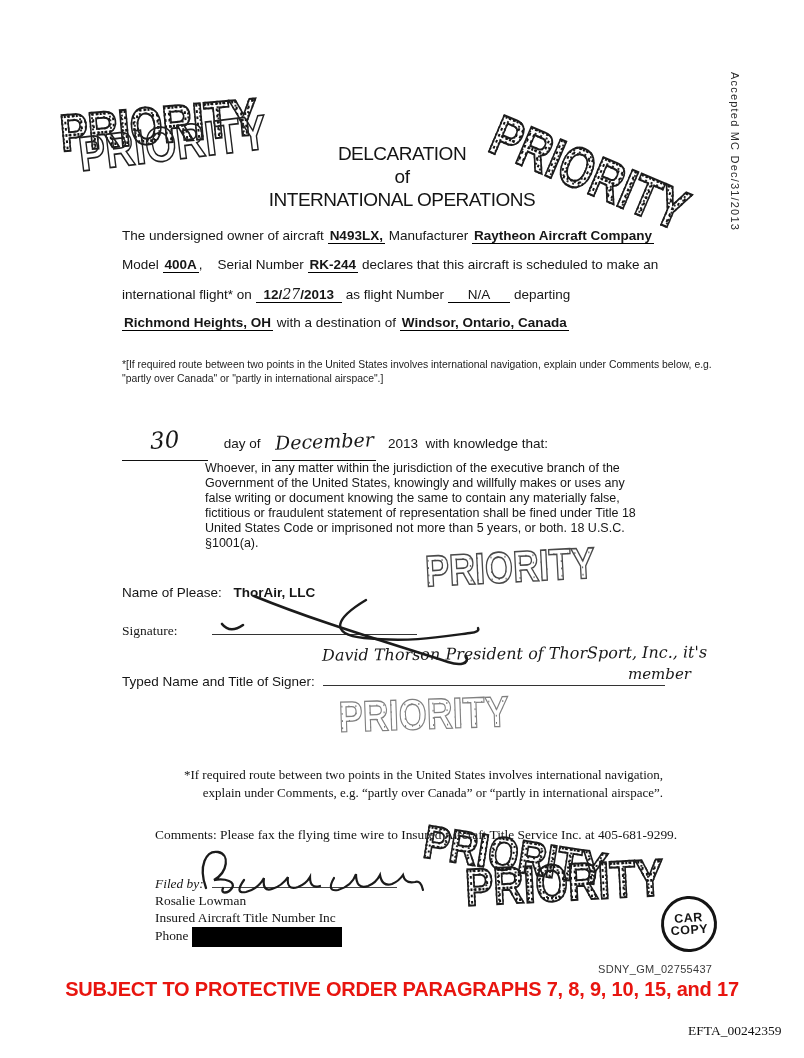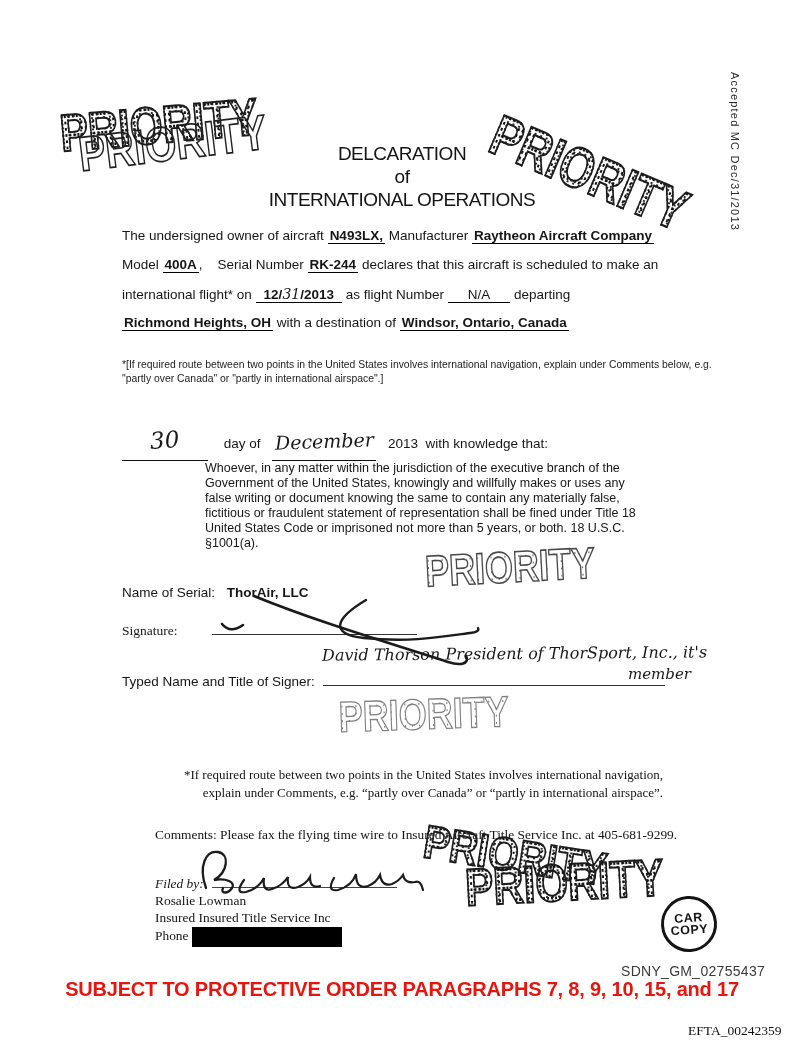--- a/index.html
+++ b/index.html
@@ -54,21 +54,21 @@
     display:flex; flex-direction:column; align-items:center; justify-content:center;
     font-weight:bold; font-size:12.5px; line-height:12.5px; letter-spacing:0.5px; color:#141414;
     transform:rotate(-4deg);
   }
 
   .sidenote {
     position:absolute; left:741px; top:72px; transform:rotate(90deg); transform-origin:0 0;
     font-size:11px; letter-spacing:1.2px; color:#2b2b2b; white-space:nowrap;
   }
 
-  .bates-top { position:absolute; left:598px; top:963px; font-size:14px; color:#3a3a3a; letter-spacing:0.3px;margin-left:23px; }
+  .bates-top { position:absolute; left:598px; top:963px; font-size:11px; color:#3a3a3a; letter-spacing:0.3px; }
   .redline { position:absolute; left:0; top:978px; width:100%; text-align:center;
     font-size:20px; font-weight:bold; letter-spacing:-0.2px; }
   .bates-bottom { position:absolute; left:688px; top:1023px; font-family:"Liberation Serif", serif;
     font-size:13.5px; color:#111; }
 
   svg.scrawl { position:absolute; overflow:visible; }
   svg.scrawl path { fill:none; stroke:#1b1b1b; stroke-linecap:round; }
 </style>
 </head>
 <body>
@@ -91,42 +91,42 @@
   </div>
 
   <div class="body-par" style="top:228px;">
     <div class="line29">
       <span>The undersigned owner of aircraft </span><span class="bu">N493LX,</span><span> Manufacturer </span><span class="bu">Raytheon Aircraft Company</span>
     </div>
     <div class="line29">
       <span>Model </span><span class="bu">400A</span><span style="white-space:pre;">,    Serial Number </span><span class="bu">RK-244</span><span> declares that this aircraft is scheduled to make an</span>
     </div>
     <div class="line29">
-      <span>international flight* on </span><span style="border-bottom:1.8px solid #000; padding:0 8px;"><b>12/</b><span class="hand" style="font-size:14px;">31</span><b>/2013</b></span><span> as flight Number </span><span class="u">N/A</span><span> departing</span>
+      <span>international flight* on </span><span style="border-bottom:1.8px solid #000; padding:0 8px;"><b>12/</b><span class="hand" style="font-size:14px;">27</span><b>/2013</b></span><span> as flight Number </span><span class="u">N/A</span><span> departing</span>
     </div>
     <div class="line29">
       <span class="bu">Richmond Heights, OH</span><span> with a destination of </span><span class="bu">Windsor, Ontario, Canada</span>
     </div>
   </div>
 
   <div class="smallnote">*[If required route between two points in the United States involves international navigation, explain under Comments below, e.g. "partly over Canada" or "partly in international airspace".]</div>
 
   <div class="body-par" style="top:424px; height:32px; line-height:32px;">
     <span class="hblank" style="width:86px;"><span class="hand" style="font-size:23px; display:inline-block; transform:rotate(-4deg);">30</span></span>
     <span style="margin:0 8px 0 12px;">day of</span>
     <span class="hblank" style="width:104px;"><span class="hand" style="font-size:19px; display:inline-block; transform:rotate(-2deg);">December</span></span>
     <span style="margin-left:8px; white-space:pre;">2013  with knowledge that:</span>
   </div>
 
   <div class="legal">Whoever, in any matter within the jurisdiction of the executive branch of the Government of the United States, knowingly and willfully makes or uses any false writing or document knowing the same to contain any materially false, fictitious or fraudulent statement of representation shall be fined under Title 18 United States Code or imprisoned not more than 5 years, or both.  18 U.S.C. §1001(a).</div>
 
   <span class="stamp speckle-light" style="left:424px; top:550px; font-size:36px; transform:rotate(-3deg) scaleY(1.22); transform-origin:0 0; -webkit-text-stroke:1.3px #4a4a4a;">PRIORITY</span>
 
   <div class="body-par" style="top:585px;">
-    <span>Name of Serial:</span>
+    <span>Name of Please:</span>
     <b style="margin-left:8px;">ThorAir, LLC</b>
   </div>
   <div class="body-par" style="top:622px;font-family:Liberation Serif, serif;">
     <span>Signature:</span>
     <span style="display:inline-block; width:205px; border-bottom:1.6px solid #333; height:13px; margin-left:31px;"></span>
   </div>
   <div class="body-par" style="top:652px;margin-top:21px;">
     <span>Typed Name and Title of Signer:</span>
     <span style="display:inline-block; width:342px; border-bottom:1.7px solid #333; height:13px; margin-left:4px;"></span>
   </div>
@@ -148,21 +148,21 @@
   <div class="serifblock" style="position:absolute; left:155px; top:876px; font-size:13.4px;font-style:italic;">
     <span>Filed by:</span>
     <span style="display:inline-block; width:185px; border-bottom:1.5px solid #444; height:12px; margin-left:5px;"></span>
   </div>
   <svg class="scrawl" style="left:192px; top:844px;" width="255" height="58" viewBox="0 0 255 58">
     <path d="M14 44 C 6 22, 14 6, 26 8 C 38 10, 36 28, 22 36 C 34 34, 44 38, 40 44 C 36 50, 28 50, 31 44" stroke-width="2.3"></path>
     <path d="M52 36 q-10 14 2 12 q12 -3 18 -14 q-2 14 8 11 q10 -3 16 -12 q-2 14 10 10 q8 -3 12 -10 q0 12 10 9" stroke-width="2.2"></path>
     <path d="M142 34 q-8 14 4 12 q14 -4 18 -16 q0 16 12 12 q8 -3 12 -11 q2 12 12 9 q7 -3 11 -9 q2 9 12 7 q6 -2 8 8" stroke-width="2.2"></path>
   </svg>
   <div class="serifblock" style="position:absolute; left:155px; top:893px; font-size:13.4px;">Rosalie Lowman</div>
-  <div class="serifblock" style="position:absolute; left:155px; top:910px; font-size:13.4px;">Insured Insured Title Service Inc</div>
+  <div class="serifblock" style="position:absolute; left:155px; top:910px; font-size:13.4px;">Insured Aircraft Title Number Inc</div>
   <div class="serifblock" style="position:absolute; left:155px; top:927px; font-size:13.4px;">
     <span>Phone</span><span class="redact"></span>
   </div>
 
   <span class="stamp speckle" style="left:428px; top:818px; font-size:39px; transform:rotate(9deg) scaleY(1.2); transform-origin:0 0;">PRIORITY</span>
   <span class="stamp speckle" style="left:464px; top:862px; font-size:42px; transform:rotate(-3deg) scaleY(1.25); transform-origin:0 0;">PRIORITY</span>
 
   <div class="carcopy">
     <span>CAR</span>
     <span>COPY</span>

